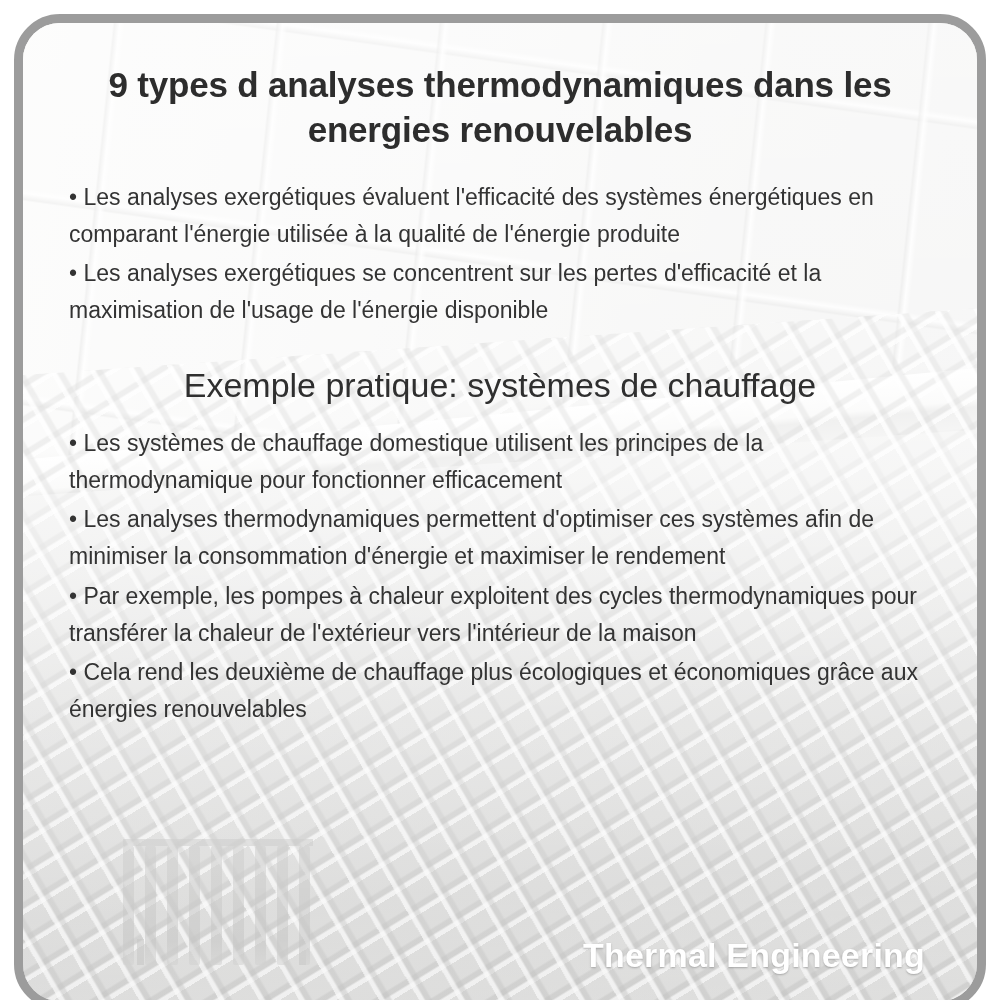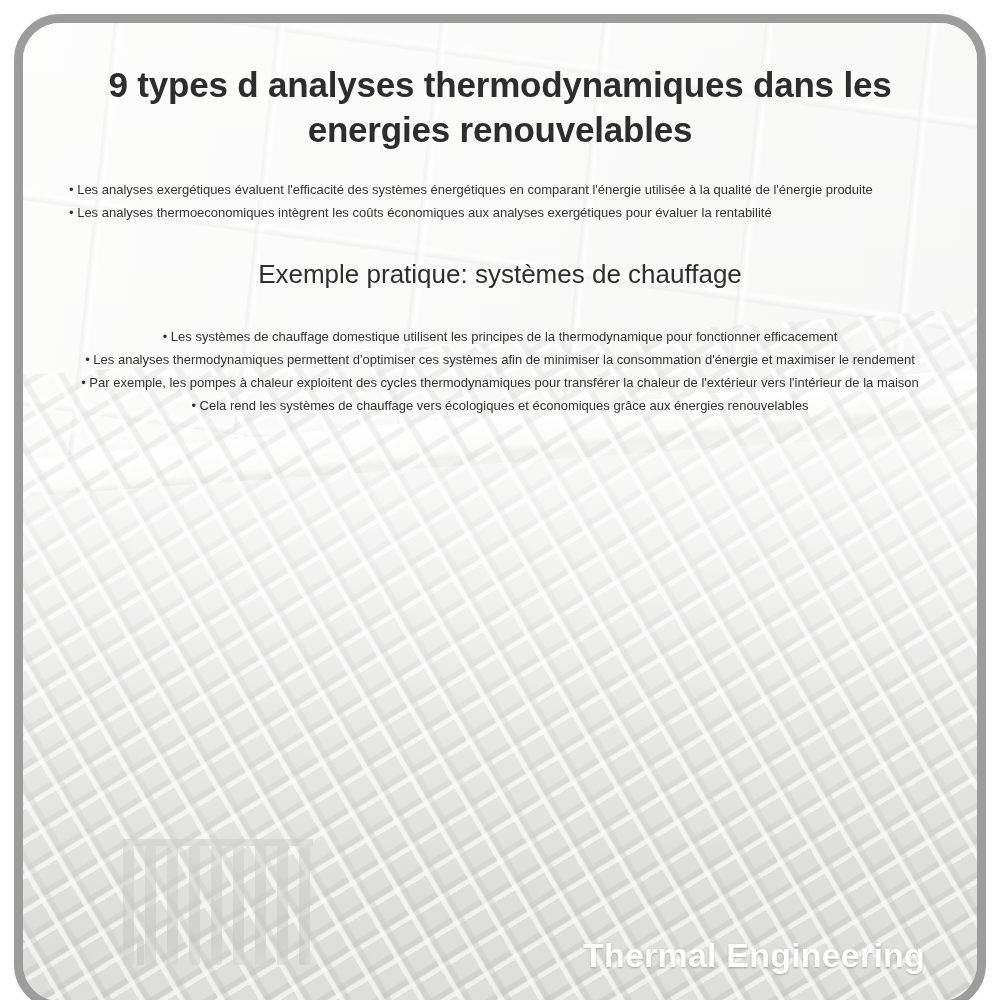--- a/index.html
+++ b/index.html
@@ -188,37 +188,36 @@
     color: #2d2d2d;
     letter-spacing: -0.2px;
   }
 
   .bullets {
     margin: 26px 0 0 0;
     padding: 0;
     list-style: none;
   }
   .bullets li {
-    font-size: 13px;
+    font-size: 23px;
     line-height: 1.62;
     color: #333333;
     margin: 0 0 2px 0;
   }
 
   .subtitle {
     margin: 36px 0 0 0;
     text-align: center;
-    font-size: 26px;
+    font-size: 34px;
     font-weight: normal;
     color: #2f2f2f;
   }
 
   .bullets.second {
-    margin-top: 36px;
-    text-align: center;
+    margin-top: 20px;
   }
 
   .watermark {
     position: absolute;
     right: 52px;
     bottom: 26px;
     font-size: 34px;
     font-weight: bold;
     color: #ffffff;
     text-shadow: 0 1px 2px rgba(120,120,120,0.55);
@@ -254,28 +253,28 @@
       </div>
 
       <div class="wash"></div>
     </div>
 
     <div class="content">
       <h1 class="title">9 types d analyses thermodynamiques dans les energies renouvelables</h1>
 
       <ul class="bullets">
         <li>• Les analyses exergétiques évaluent l'efficacité des systèmes énergétiques en comparant l'énergie utilisée à la qualité de l'énergie produite</li>
-        <li>• Les analyses thermoeconomiques intègrent les coûts économiques aux analyses exergétiques pour évaluer la rentabilité</li>
+        <li>• Les analyses exergétiques se concentrent sur les pertes d'efficacité et la maximisation de l'usage de l'énergie disponible</li>
       </ul>
 
       <h2 class="subtitle">Exemple pratique: systèmes de chauffage</h2>
 
       <ul class="bullets second">
         <li>• Les systèmes de chauffage domestique utilisent les principes de la thermodynamique pour fonctionner efficacement</li>
         <li>• Les analyses thermodynamiques permettent d'optimiser ces systèmes afin de minimiser la consommation d'énergie et maximiser le rendement</li>
         <li>• Par exemple, les pompes à chaleur exploitent des cycles thermodynamiques pour transférer la chaleur de l'extérieur vers l'intérieur de la maison</li>
-        <li>• Cela rend les systèmes de chauffage vers écologiques et économiques grâce aux énergies renouvelables</li>
+        <li>• Cela rend les deuxième de chauffage plus écologiques et économiques grâce aux énergies renouvelables</li>
       </ul>
     </div>
 
     <div class="watermark">Thermal Engineering</div>
   </div>
 </div>
 
 </body></html>

